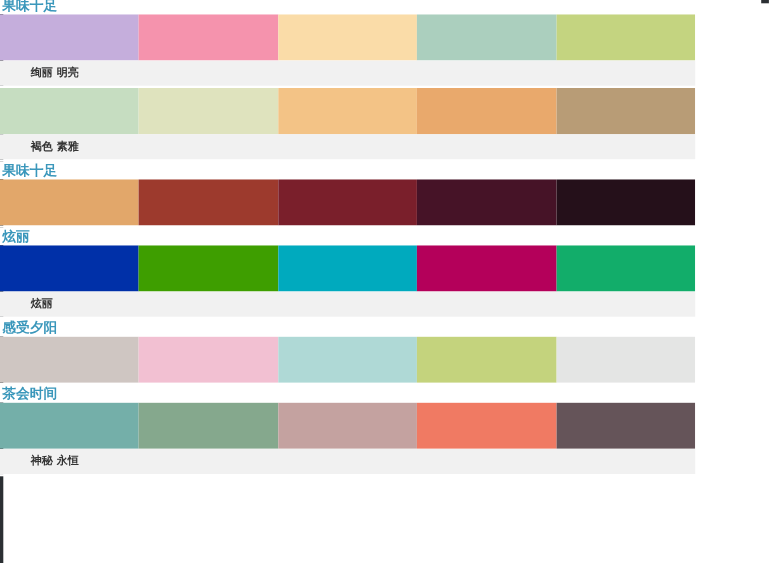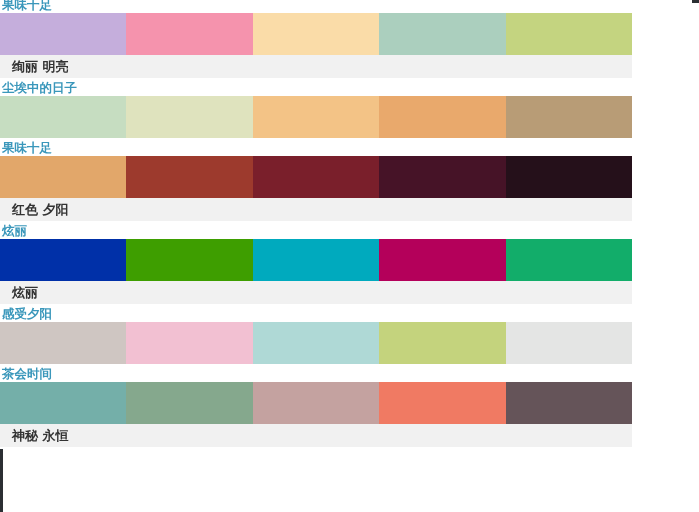--- a/index.html
+++ b/index.html
@@ -64,24 +64,24 @@
   }
   .swatch {
     flex: 1 1 0;
     height: 42px;
   }
   .palette-caption {
     height: 23px;
     line-height: 23px;
     width: 632px;
     background: #f1f1f1;
-    font-size: 13px;
+    font-size: 10px;
     font-weight: bold;
     color: #333333;
-    padding-left: 12px;
+    padding-left: 28px;
     box-sizing: border-box;
     white-space: nowrap;
     overflow: hidden;
   }
   .gap {
     height: 2px;
     background: #ffffff;
   }
   .block {
     margin: 0;
@@ -101,40 +101,39 @@
           <div class="swatch" style="background-color: rgb(197, 174, 220);"></div>
           <div class="swatch" style="background-color: rgb(245, 147, 173);"></div>
           <div class="swatch" style="background-color: rgb(250, 220, 168);"></div>
           <div class="swatch" style="background-color: rgb(171, 207, 190);"></div>
           <div class="swatch" style="background-color: rgb(196, 212, 128);"></div>
         </div>
         <div class="palette-caption">绚丽 明亮</div>
         <div class="gap"></div>
       </div>
       <div class="palette block">
-        <div class="palette-title">尘埃中的日子</div>
         <div class="swatch-row">
           <div class="swatch" style="background-color: rgb(198, 221, 193);"></div>
           <div class="swatch" style="background-color: rgb(223, 227, 190);"></div>
           <div class="swatch" style="background-color: rgb(243, 195, 134);"></div>
           <div class="swatch" style="background-color: rgb(233, 169, 108);"></div>
           <div class="swatch" style="background-color: rgb(184, 156, 118);"></div>
         </div>
+        <div class="palette-caption">褐色 素雅</div>
         <div class="gap"></div>
       </div>
       <div class="palette block">
         <div class="palette-title">果味十足</div>
         <div class="swatch-row">
           <div class="swatch" style="background-color: rgb(226, 167, 106);"></div>
           <div class="swatch" style="background-color: rgb(157, 58, 45);"></div>
           <div class="swatch" style="background-color: rgb(122, 31, 43);"></div>
           <div class="swatch" style="background-color: rgb(70, 19, 39);"></div>
           <div class="swatch" style="background-color: rgb(37, 16, 26);"></div>
         </div>
-        <div class="palette-caption">红色 夕阳</div>
         <div class="gap"></div>
       </div>
       <div class="palette block">
         <div class="palette-title">炫丽</div>
         <div class="swatch-row">
           <div class="swatch" style="background-color: rgb(0, 48, 168);"></div>
           <div class="swatch" style="background-color: rgb(62, 158, 0);"></div>
           <div class="swatch" style="background-color: rgb(0, 170, 190);"></div>
           <div class="swatch" style="background-color: rgb(180, 0, 90);"></div>
           <div class="swatch" style="background-color: rgb(18, 173, 106);"></div>

